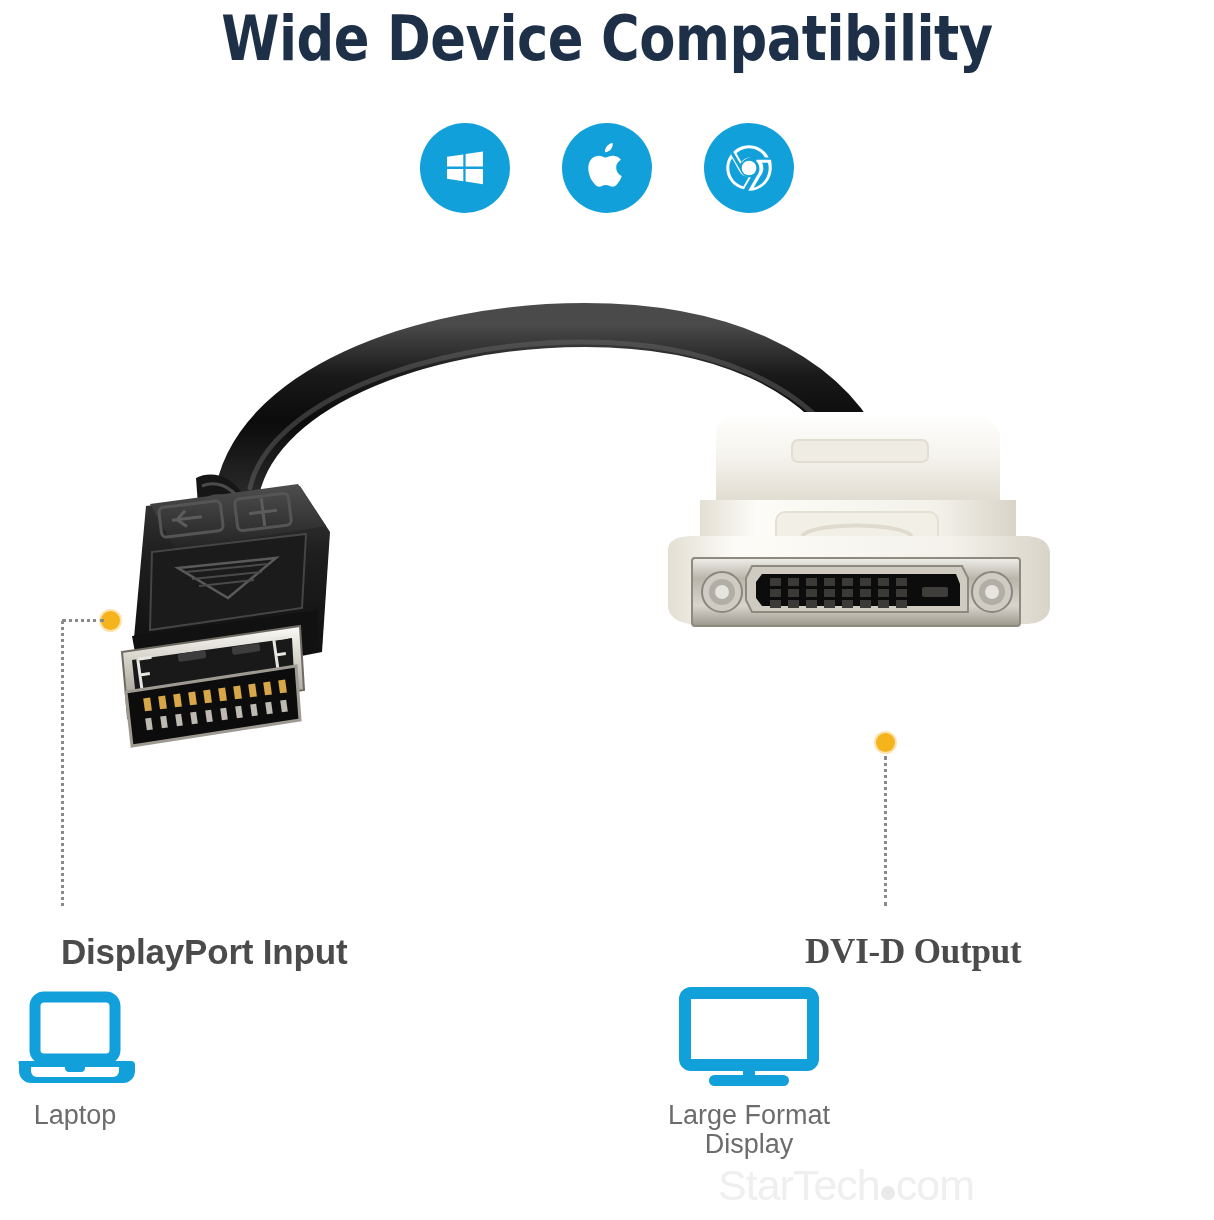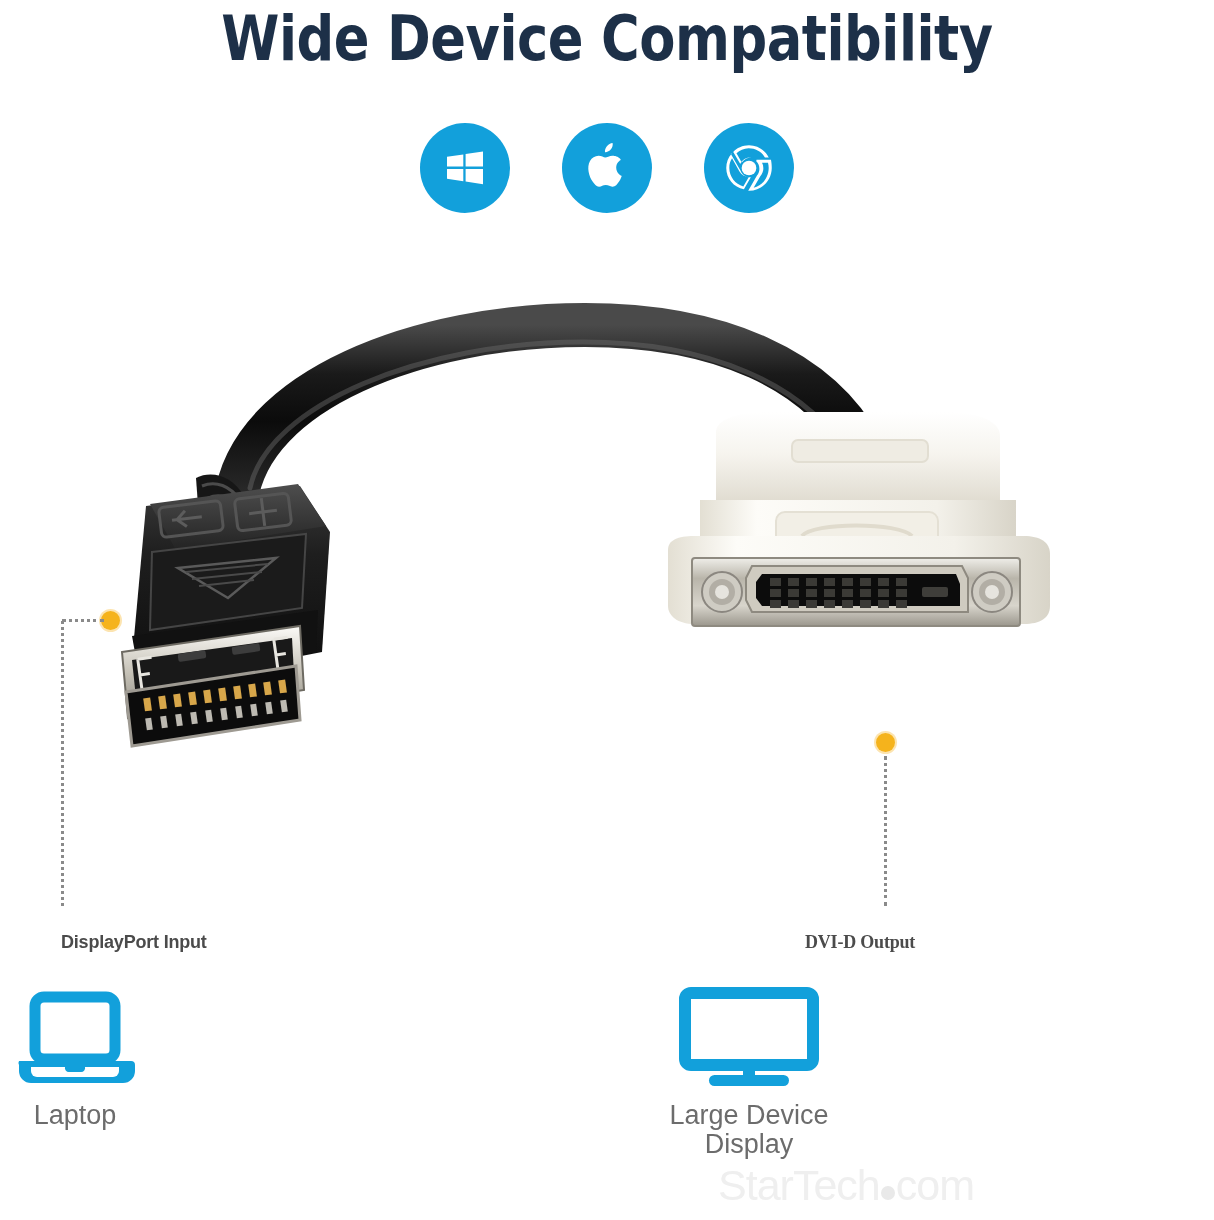--- a/index.html
+++ b/index.html
@@ -49,21 +49,21 @@
     border-left:3px dotted #8a8a8a;
   }
   .leader-h{
     border-top:3px dotted #8a8a8a;
   }
 
   
   .caption{
     position:absolute;
     font-family:"Liberation Sans",sans-serif;
-    font-weight:700;font-size:18px;color:#4b4b4b;
+    font-weight:700;font-size:35px;color:#4b4b4b;
     letter-spacing:-0.2px;white-space:nowrap;
   }
 
   
   .group{position:absolute;display:flex;align-items:flex-start;}
   .dev{
     display:flex;flex-direction:column;align-items:center;
     width:150px;
   }
   .dev .glyph{height:112px;display:flex;align-items:flex-end;justify-content:center;}
@@ -324,21 +324,21 @@
     <div class="dev" style="margin-left:38px;width:182px;">
       <span class="glyph">
         <svg width="148" height="100" viewBox="0 0 148 100">
           <g fill="none" stroke="#12a0db" stroke-width="12" stroke-linejoin="round" stroke-linecap="round">
             <rect x="10" y="6" width="128" height="72" rx="6"></rect>
           </g>
           <rect x="68" y="78" width="12" height="14" fill="#12a0db"></rect>
           <rect x="34" y="88" width="80" height="11" rx="5.5" fill="#12a0db"></rect>
         </svg>
       </span>
-      <span class="lbl" style="white-space:pre-line;">Large Device
+      <span class="lbl" style="white-space:pre-line;">Large Format
 Display</span>
     </div>
 
   </div>
 
   <div class="watermark">
     <span>StarTech</span>
     <span class="wm-dot"></span>
     <span>com</span>
   </div>

